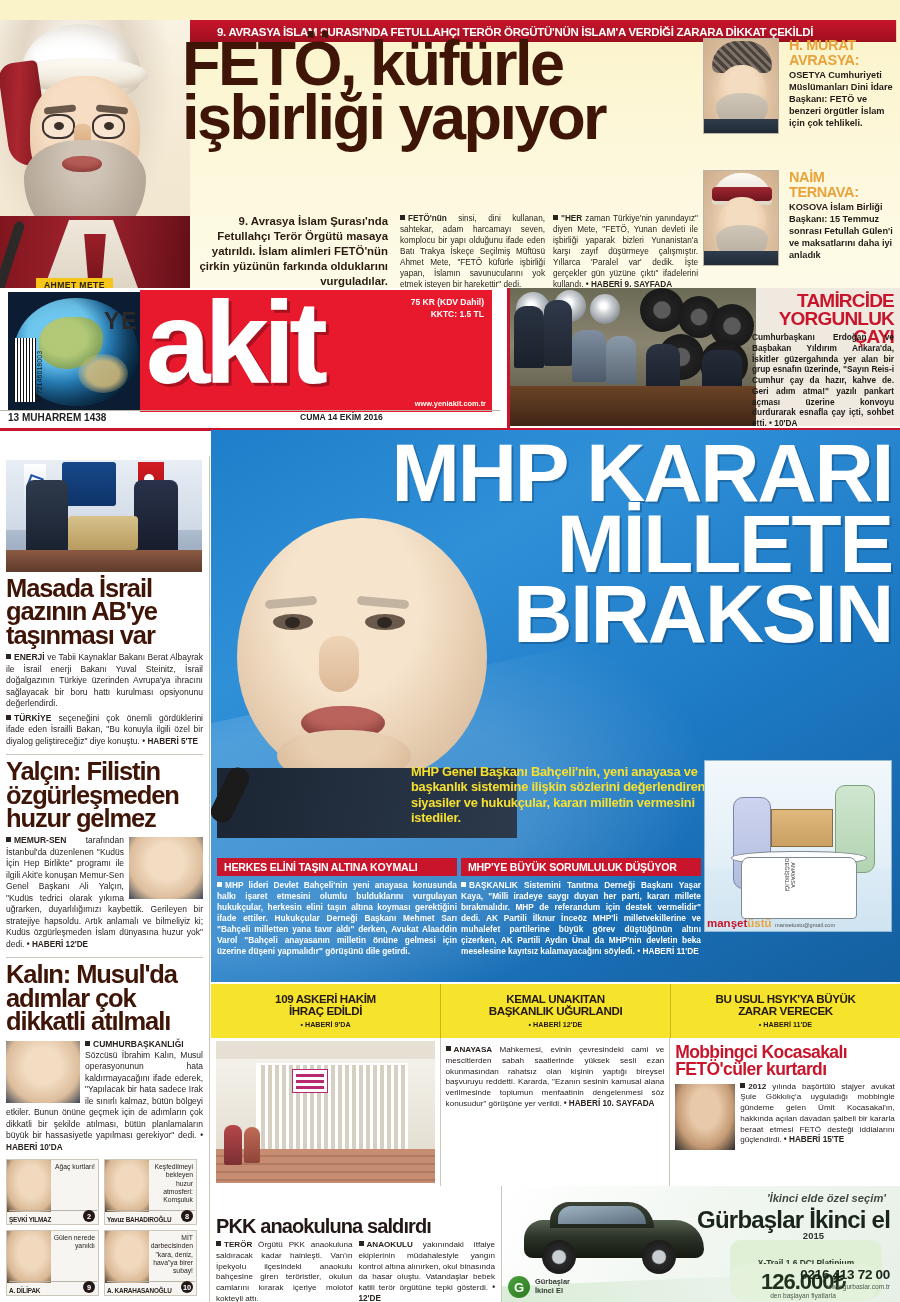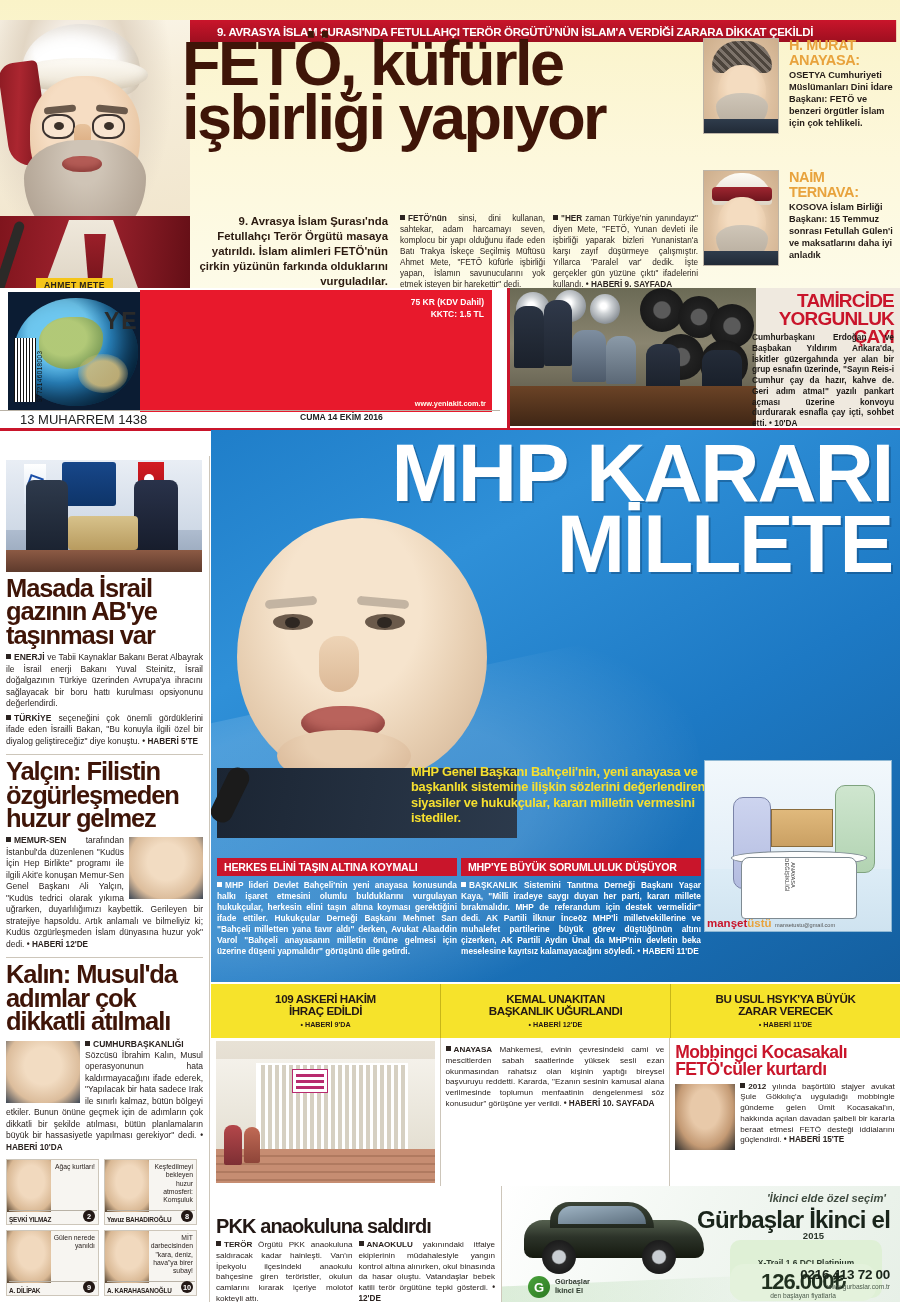--- a/index.html
+++ b/index.html
@@ -122,21 +122,21 @@
   .yeni{ position:absolute; left:104px; top:20px; color:#2a2a2a; font-size:23px;
      font-weight:bold; letter-spacing:2px;}
   .akitbox{ position:absolute; left:140px; top:2px; width:352px; height:122px;
      background:#e8192c; overflow:hidden;}
   .akit{ position:absolute; left:6px; top:-14px; color:#fff; font-size:116px; font-weight:bold;
      letter-spacing:-6px; font-family:"Liberation Sans", sans-serif;
      text-shadow:3px 3px 0 rgba(0,0,0,.28);}
   .price{ position:absolute; right:8px; top:6px; text-align:right; color:#fff;
      font-size:8.5px; font-weight:bold; line-height:1.45;}
   .weburl{ position:absolute; right:6px; bottom:4px; color:#ffe; font-size:7.4px; font-weight:bold;}
-  .hijri{ position:absolute; left:20px; top:124px; font-size:13px; font-weight:normal; color:#222;}
+  .hijri{ position:absolute; left:8px; top:124px; font-size:10px; font-weight:bold; color:#222;}
   .gdate{ position:absolute; left:300px; top:124px; font-size:8.6px; font-weight:bold; color:#222;}
   .mh-rule{ position:absolute; left:0; top:122px; width:500px; height:1px; background:#b9b2a6;}
 
   
   .tamir{ position:absolute; left:510px; top:288px; width:390px; height:138px; overflow:hidden;
      background:#efe9df;}
   .shopphoto{ position:absolute; left:0; top:0; width:246px; height:138px; overflow:hidden;
      background:linear-gradient(180deg,#6b6a55 0%, #8a8570 40%, #4d4a3c 100%);}
   .tyre{ position:absolute; border-radius:50%; background:
      radial-gradient(circle at 50% 50%, #5a5a5a 0 26%, #222 30%, #1a1a1a 70%, #2e2e2e 100%);}
@@ -318,21 +318,21 @@
   .carbody{ position:absolute; left:0; top:18px; width:180px; height:38px;
      background:linear-gradient(180deg,#55604f 0%, #2c3329 45%, #15190f 100%);
      border-radius:26px 40px 12px 12px;}
   .carroof{ position:absolute; left:26px; top:0; width:104px; height:26px;
      background:linear-gradient(180deg,#3b4437,#22281f); border-radius:22px 30px 0 0;}
   .carglass{ position:absolute; left:34px; top:4px; width:88px; height:18px;
      background:linear-gradient(170deg,#9fb4c4,#5d6f7e); border-radius:16px 22px 0 0;}
   .wheel{ position:absolute; bottom:-6px; width:34px; height:34px; border-radius:50%;
      background:radial-gradient(circle at 50% 50%, #c9ced2 0 26%, #2a2a2a 32%, #111 100%);}
   .wheel.w1{ left:18px;} .wheel.w2{ left:118px;}
-  .ad-logo{ position:absolute; left:26px; bottom:4px; display:flex; align-items:center; gap:5px;}
+  .ad-logo{ position:absolute; left:6px; bottom:4px; display:flex; align-items:center; gap:5px;}
   .ad-logo .mark{ width:22px; height:22px; border-radius:50%;
      background:linear-gradient(135deg,#4aa33c,#2c7a22); position:relative;}
   .ad-logo .mark:after{content:"G"; position:absolute; inset:0; color:#fff; font-size:13px;
      font-weight:bold; display:flex; align-items:center; justify-content:center;}
   .ad-logo .lt{ font-size:7.4px; font-weight:bold; color:#2d3a2d; line-height:1.2;}
   .ad-phone{ position:absolute; right:10px; bottom:12px; text-align:right;margin-top:17px;}
   .ad-phone b{ font-size:13.5px; color:#19241a; letter-spacing:-.3px;}
   .ad-phone span{ display:block; font-size:6.6px; color:#4b5a4b;}
   .ad-swoosh{ position:absolute; left:0; bottom:0; width:399px; height:26px;
      background:linear-gradient(90deg,rgba(74,163,60,.18),rgba(74,163,60,0) 70%);
@@ -384,21 +384,21 @@
     <div class="pimg">
       <div class="pf">
         <div class="hat"></div>
         <div class="fc"></div>
         <div class="bd"></div>
         <div class="sh"></div>
       </div>
     </div>
     <div class="pname">
       <span>H. MURAT</span><br>
-      <span>ANAYASA:</span>
+      <span>AVRASYA:</span>
     </div>
     <div class="ptxt" style="top:32px">
       <span>OSETYA</span><span> Cumhuriyeti Müslümanları Dini İdare Başkanı: FETÖ ve benzeri örgütler İslam için çok tehlikeli.</span>
     </div>
   </div>
 
   <div class="portrait-block" style="left:703px; top:170px;">
     <div class="pimg">
       <div class="pf">
         <div class="hat white"></div>
@@ -419,20 +419,21 @@
 </div>
 
 <div id="masthead">
   <div class="globebox">
     <div class="globe"></div>
   </div>
   <div class="barcode"></div>
   <div class="barnum">9772146018003</div>
   <div class="yeni">YENİ</div>
   <div class="akitbox">
+    <div class="akit">akit</div>
     <div class="price">
       <span>75 KR (KDV Dahil)</span><br>
       <span>KKTC: 1.5 TL</span>
     </div>
     <div class="weburl">www.yeniakit.com.tr</div>
   </div>
   <div class="mh-rule"></div>
   <div class="hijri">13 MUHARREM 1438</div>
   <div class="gdate">CUMA 14 EKİM 2016</div>
 </div>
@@ -545,20 +546,21 @@
     <div class="b-nose"></div>
     <div class="b-mouth"></div>
     <div class="b-chin"></div>
     <div class="b-suit"></div>
     <div class="b-mic"></div>
   </div>
 
   <div class="mhp-title">
     <span class="l1">MHP KARARI</span>
     <span class="l2">MİLLETE</span>
+    <span class="l3">BIRAKSIN</span>
   </div>
 
   <div class="mhp-sub">MHP Genel Başkanı Bahçeli'nin, yeni anayasa ve başkanlık sistemine ilişkin sözlerini değerlendiren siyasiler ve hukukçular, kararı milletin vermesini istediler.</div>
 
   <div class="cartoon">
     <div class="c-wall"></div>
     <div class="c-manL"></div>
     <div class="c-manR"></div>
     <div class="c-box"></div>
     <div class="c-tabletop"></div>

